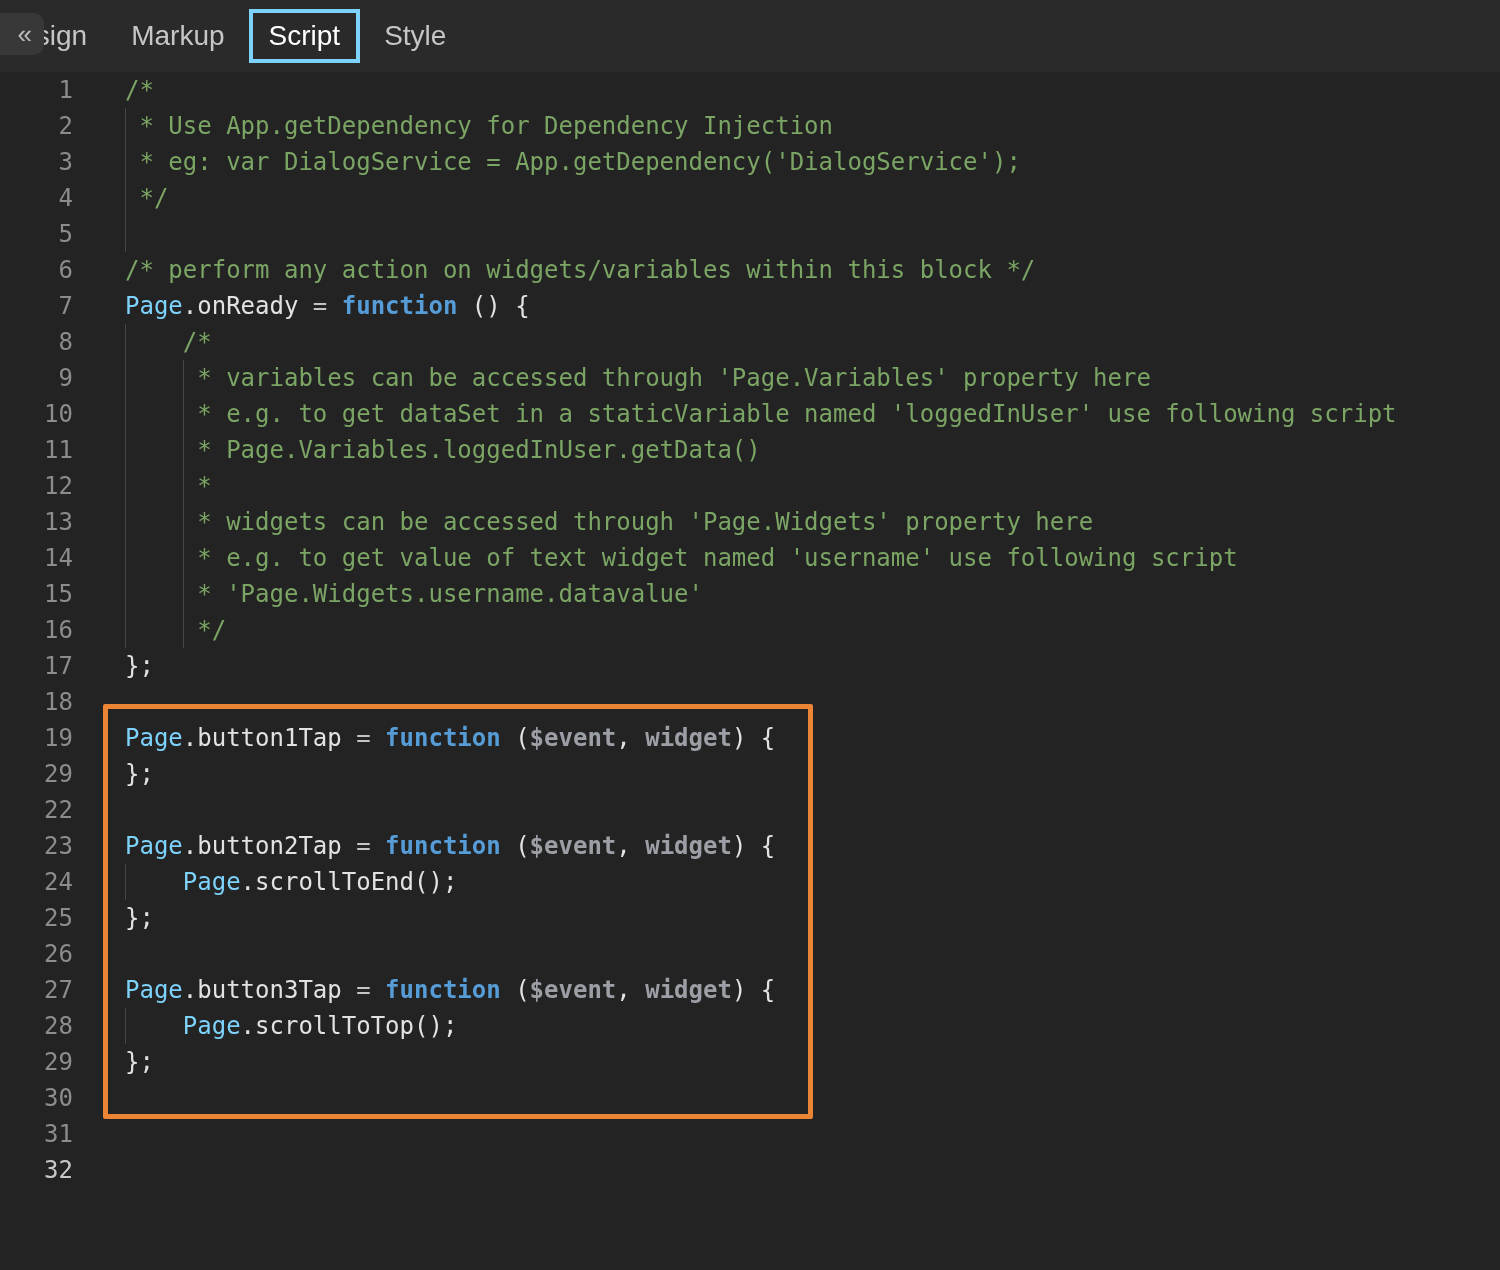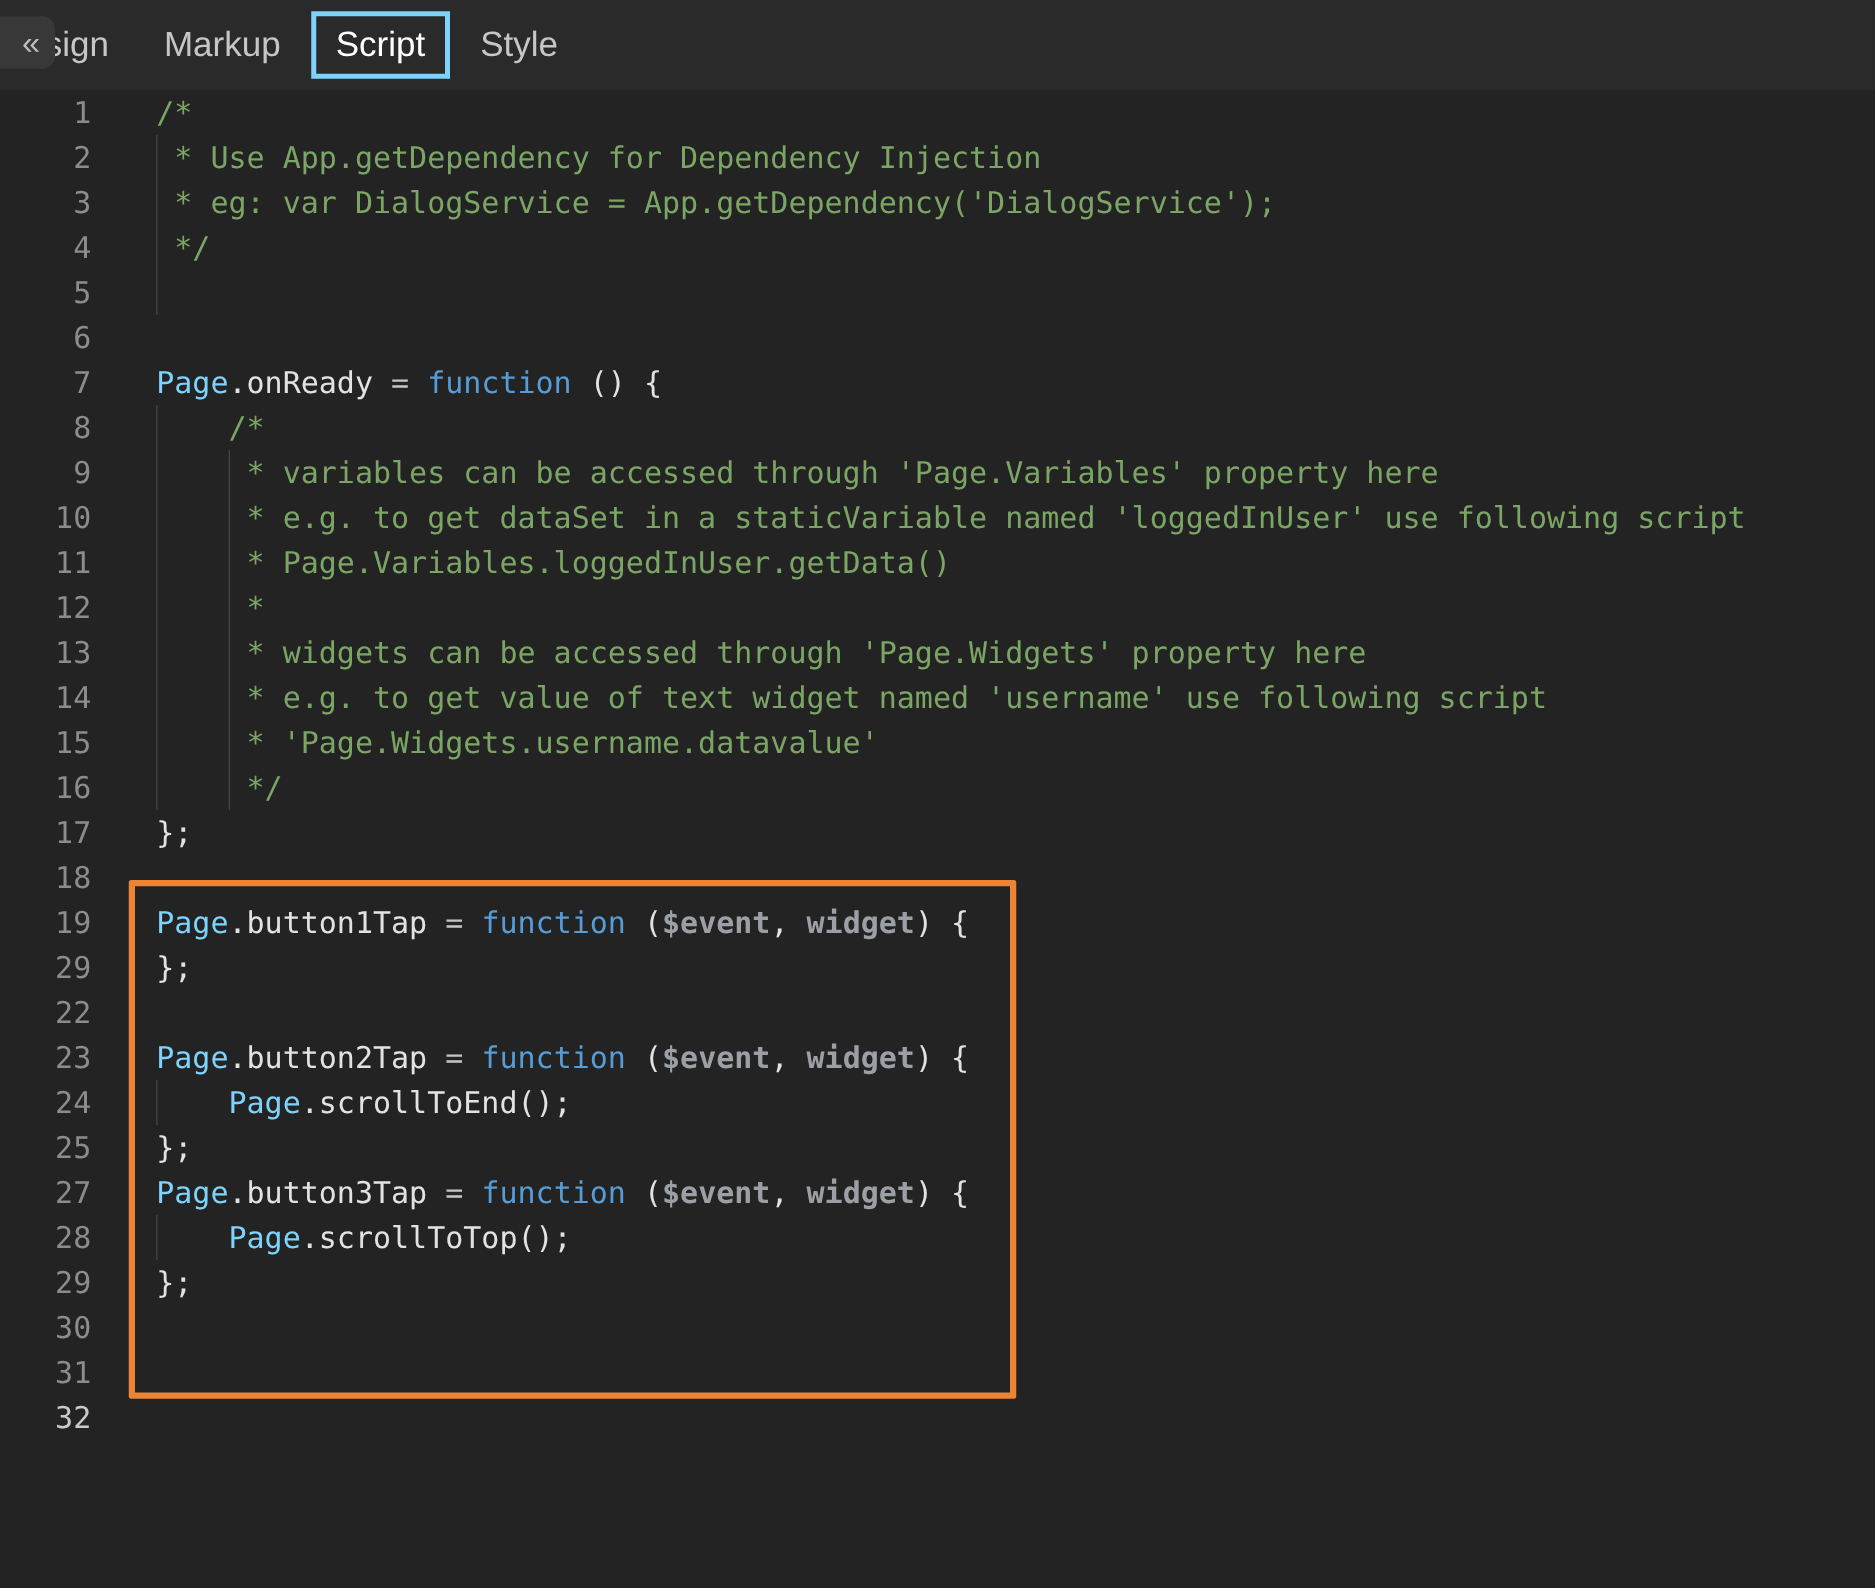--- a/index.html
+++ b/index.html
@@ -32,21 +32,21 @@
   }
   
   .editor{position:relative;width:1500px;height:1198px;background:#232323;}
   .row{position:relative;height:36px;display:flex;font-size:24px;line-height:36px;white-space:pre;}
   .gutter{flex:0 0 73px;width:73px;text-align:right;color:#8c8c8c;user-select:none;}
   .gutter.cur{color:#c9c9c9;}
   .code{margin-left:52px;white-space:pre;}
   .guide{position:absolute;top:0;bottom:0;width:1px;background:#464646;}
   
   .cm{color:#7ba564;}
-  .kw{color:#569cd6;}
+  .kw{color:#569cd6;font-weight:bold;}
   .id{color:#7dd3fc;}
   .str{color:#ce9178;}
   .pl{color:#e2e2e2;}
   .pr{color:#9ca0a6;font-weight:bold;}
   .op{color:#c4c4c4;}
   
   .code-highlight-box{
     position:absolute;left:103px;top:632px;width:700px;height:405px;
     border:5px solid #ec8435;border-radius:2px;
     pointer-events:none;
@@ -67,39 +67,40 @@
     </div>
 </div>
 
 <div class="editor">
   <div>
       <div class="row"><span class="gutter">1</span><span class="code"><span class="cm">/*</span></span></div>
       <div class="row"><span class="gutter">2</span><span class="guide" style="left: 125px;"></span><span class="code"><span class="cm"> * Use App.getDependency for Dependency Injection</span></span></div>
       <div class="row"><span class="gutter">3</span><span class="guide" style="left: 125px;"></span><span class="code"><span class="cm"> * eg: var DialogService = App.getDependency('DialogService');</span></span></div>
       <div class="row"><span class="gutter">4</span><span class="guide" style="left: 125px;"></span><span class="code"><span class="cm"> */</span></span></div>
       <div class="row"><span class="gutter">5</span><span class="guide" style="left: 125px;"></span><span class="code"></span></div>
-      <div class="row"><span class="gutter">6</span></div>
+      <div class="row"><span class="gutter">6</span><span class="code"><span class="cm">/* perform any action on widgets/variables within this block */</span></span></div>
       <div class="row"><span class="gutter">7</span><span class="code"><span class="id">Page</span><span class="pl">.onReady</span><span class="op"> = </span><span class="kw">function</span><span class="pl"> () {</span></span></div>
       <div class="row"><span class="gutter">8</span><span class="guide" style="left: 125px;"></span><span class="code"><span class="cm">    /*</span></span></div>
       <div class="row"><span class="gutter">9</span><span class="guide" style="left: 125px;"></span><span class="guide" style="left: 182.8px;"></span><span class="code"><span class="cm">     * variables can be accessed through 'Page.Variables' property here</span></span></div>
       <div class="row"><span class="gutter">10</span><span class="guide" style="left: 125px;"></span><span class="guide" style="left: 182.8px;"></span><span class="code"><span class="cm">     * e.g. to get dataSet in a staticVariable named 'loggedInUser' use following script</span></span></div>
       <div class="row"><span class="gutter">11</span><span class="guide" style="left: 125px;"></span><span class="guide" style="left: 182.8px;"></span><span class="code"><span class="cm">     * Page.Variables.loggedInUser.getData()</span></span></div>
       <div class="row"><span class="gutter">12</span><span class="guide" style="left: 125px;"></span><span class="guide" style="left: 182.8px;"></span><span class="code"><span class="cm">     *</span></span></div>
       <div class="row"><span class="gutter">13</span><span class="guide" style="left: 125px;"></span><span class="guide" style="left: 182.8px;"></span><span class="code"><span class="cm">     * widgets can be accessed through 'Page.Widgets' property here</span></span></div>
       <div class="row"><span class="gutter">14</span><span class="guide" style="left: 125px;"></span><span class="guide" style="left: 182.8px;"></span><span class="code"><span class="cm">     * e.g. to get value of text widget named 'username' use following script</span></span></div>
       <div class="row"><span class="gutter">15</span><span class="guide" style="left: 125px;"></span><span class="guide" style="left: 182.8px;"></span><span class="code"><span class="cm">     * 'Page.Widgets.username.datavalue'</span></span></div>
       <div class="row"><span class="gutter">16</span><span class="guide" style="left: 125px;"></span><span class="guide" style="left: 182.8px;"></span><span class="code"><span class="cm">     */</span></span></div>
       <div class="row"><span class="gutter">17</span><span class="code"><span class="pl">};</span></span></div>
       <div class="row"><span class="gutter">18</span><span class="code"></span></div>
       <div class="row"><span class="gutter">19</span><span class="code"><span class="id">Page</span><span class="pl">.button1Tap</span><span class="op"> = </span><span class="kw">function</span><span class="pl"> (</span><span class="pr">$event</span><span class="pl">, </span><span class="pr">widget</span><span class="pl">) {</span></span></div>
       <div class="row"><span class="gutter">29</span><span class="code"><span class="pl">};</span></span></div>
       <div class="row"><span class="gutter">22</span><span class="code"></span></div>
       <div class="row"><span class="gutter">23</span><span class="code"><span class="id">Page</span><span class="pl">.button2Tap</span><span class="op"> = </span><span class="kw">function</span><span class="pl"> (</span><span class="pr">$event</span><span class="pl">, </span><span class="pr">widget</span><span class="pl">) {</span></span></div>
       <div class="row"><span class="gutter">24</span><span class="guide" style="left: 125px;"></span><span class="code"><span class="pl">    </span><span class="id">Page</span><span class="pl">.scrollToEnd();</span></span></div>
       <div class="row"><span class="gutter">25</span><span class="code"><span class="pl">};</span></span></div>
+      <div class="row"><span class="gutter">26</span><span class="code"></span></div>
       <div class="row"><span class="gutter">27</span><span class="code"><span class="id">Page</span><span class="pl">.button3Tap</span><span class="op"> = </span><span class="kw">function</span><span class="pl"> (</span><span class="pr">$event</span><span class="pl">, </span><span class="pr">widget</span><span class="pl">) {</span></span></div>
       <div class="row"><span class="gutter">28</span><span class="guide" style="left: 125px;"></span><span class="code"><span class="pl">    </span><span class="id">Page</span><span class="pl">.scrollToTop();</span></span></div>
       <div class="row"><span class="gutter">29</span><span class="code"><span class="pl">};</span></span></div>
       <div class="row"><span class="gutter">30</span><span class="code"></span></div>
       <div class="row"><span class="gutter">31</span><span class="code"></span></div>
       <div class="row"><span class="gutter cur">32</span><span class="code"></span></div>
     </div>
   <div class="code-highlight-box"></div>
 </div>
 

